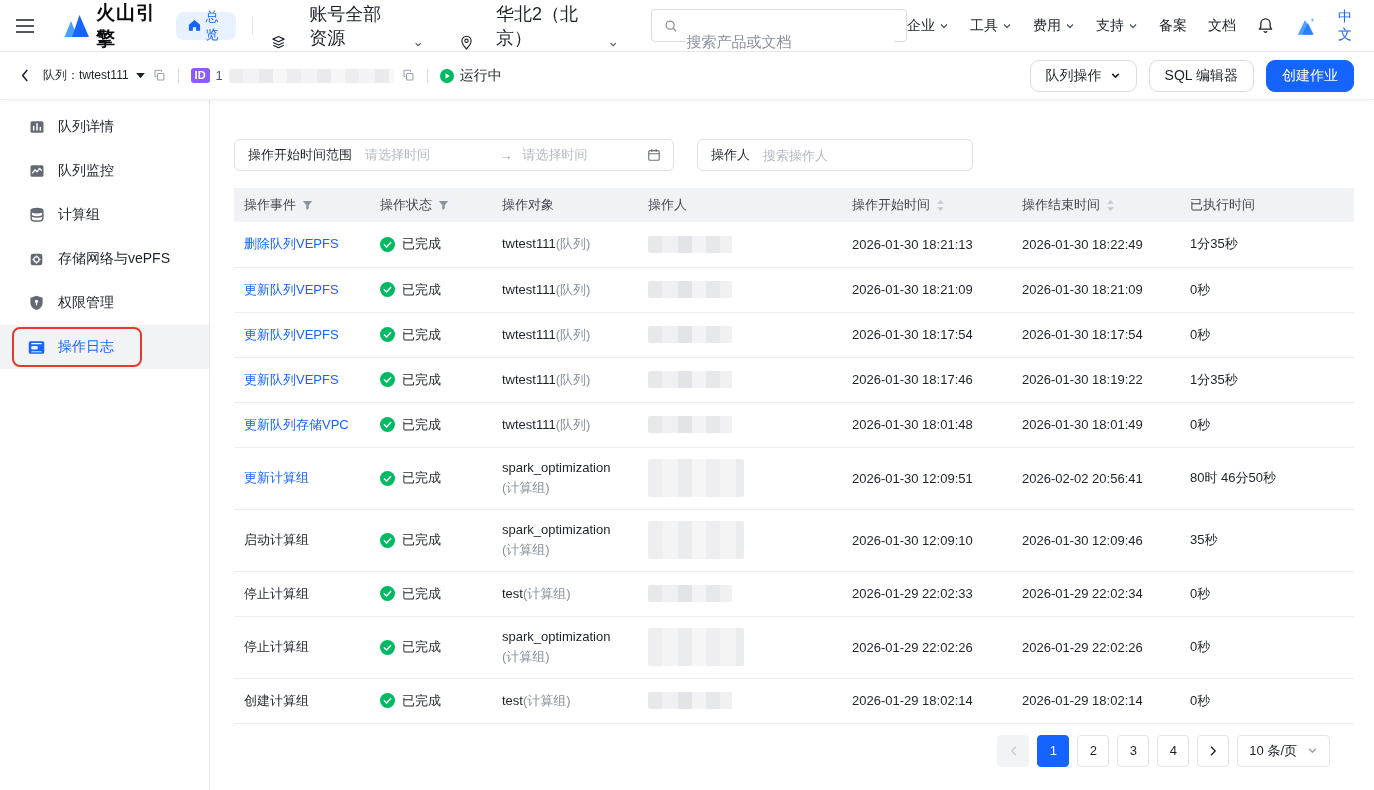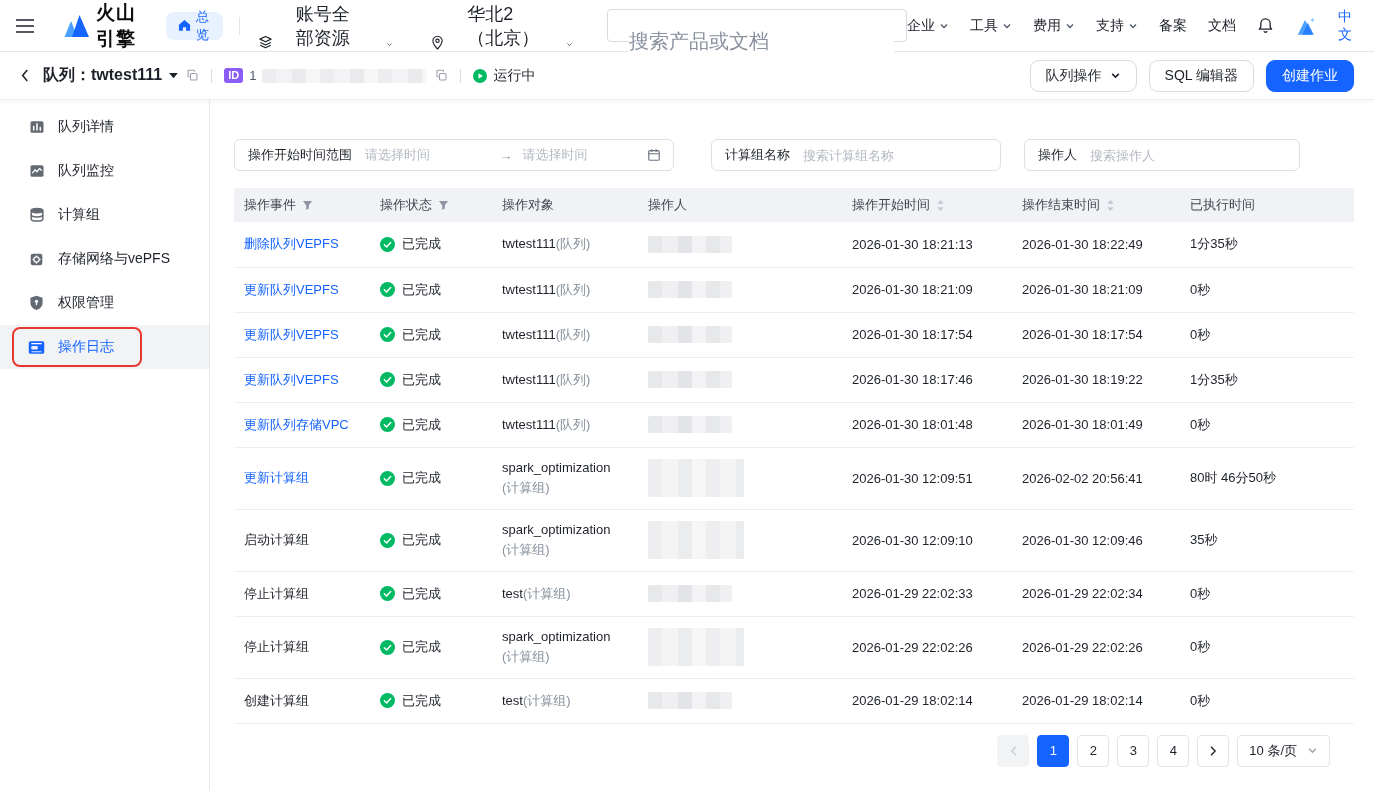--- a/index.html
+++ b/index.html
@@ -12,31 +12,31 @@
     border-bottom:1px solid #e7e8ec; padding:0 22px 0 16px; }
   .hamburger { margin-right:28px; cursor:pointer; }
   .brand { display:flex; align-items:center; gap:7px; margin-right:18px; }
   .brand-name { font-size:19px; font-weight:700; color:#0c0d0f; letter-spacing:1px; }
   .pill { display:flex; align-items:center; gap:5px; background:#e8f1ff; color:#1664ff;
     border-radius:8px; height:28px; padding:0 12px; font-size:13px; cursor:pointer; margin-right:16px; }
   .vdiv { width:1px; height:18px; background:#e2e4e9; margin-right:18px; }
   .selector { display:flex; align-items:flex-end; gap:23px; font-size:18px; margin-right:38px; cursor:pointer; }
   .searchbox { display:flex; align-items:center; gap:8px; width:300px; height:33px;
     border:1px solid #d8dbe1; border-radius:4px; padding:0 12px; margin-left:34px; }
-  .searchbox input { border:0; outline:0; flex:1; font-size:20px; font-family:inherit; color:#c2410c;margin-top:32px; }
+  .searchbox input { border:0; outline:0; flex:1; font-size:15px; font-family:inherit; color:#c2410c;margin-top:32px; }
   .searchbox input::placeholder { color:#8a919f; }
   .topmenu { margin-left:auto; display:flex; align-items:center; gap:21px; font-size:14px; }
   .topmenu .mi { display:flex; align-items:center; gap:4px; cursor:pointer; white-space:nowrap; }
   .lang { color:#1664ff; cursor:pointer; }
 
   
   .pagehead { height:48px; display:flex; align-items:center; padding:0 20px;
     border-bottom:1px solid #eceef1; box-shadow:0 2px 5px rgba(31,35,41,.04); position:relative; z-index:2; background:#fff; }
   .back { margin-right:14px; cursor:pointer; display:flex; }
-  .ptitle { font-size:16px; font-weight:700; }
+  .ptitle { font-size:12px; font-weight:400; }
   .caret { margin-left:7px; cursor:pointer; }
   .copybtn { margin-left:8px; cursor:pointer; display:flex; }
   .hdiv { width:1px; height:14px; background:#d8dbe1; margin:0 12px; }
   .idwrap { display:flex; align-items:center; gap:6px; font-size:13px; color:#4e5969; }
   .idbadge { background:#8b5cf6; color:#fff; font-size:11px; font-weight:700; border-radius:3px;
     padding:1px 4px; line-height:13px; }
   .redact { border-radius:2px; filter:blur(.4px);
     background:repeating-linear-gradient(90deg,#e7e8ea 0 14px,#f0f0f2 14px 30px,#e3e4e7 30px 44px,#f3f3f5 44px 58px); }
   .id-redact { width:165px; height:14px; opacity:.75; }
   .statuswrap { display:flex; align-items:center; gap:6px; font-size:14px; }
@@ -331,24 +331,20 @@
         <span class="flabel">操作开始时间范围</span>
         <span class="ph">请选择时间</span>
         <span class="arrow">→</span>
         <span class="ph">请选择时间</span>
         <span class="cal">
           <svg width="14" height="14" viewBox="0 0 16 16" fill="none" stroke="#6b7280" stroke-width="1.3">
               <rect x="2" y="3" width="12" height="11" rx="1.5"></rect>
               <path d="M2 6.6h12M5.5 1.4v3.2M10.5 1.4v3.2"></path>
             </svg>
         </span>
-      </div>
-      <div class="fgroup g-group">
-        <span class="flabel">计算组名称</span>
-        <input placeholder="搜索计算组名称" style="">
       </div>
       <div class="fgroup g-op">
         <span class="flabel">操作人</span>
         <input placeholder="搜索操作人" style="">
       </div>
     </div>
 
     <table>
       <colgroup>
         <col style="width:136px">

